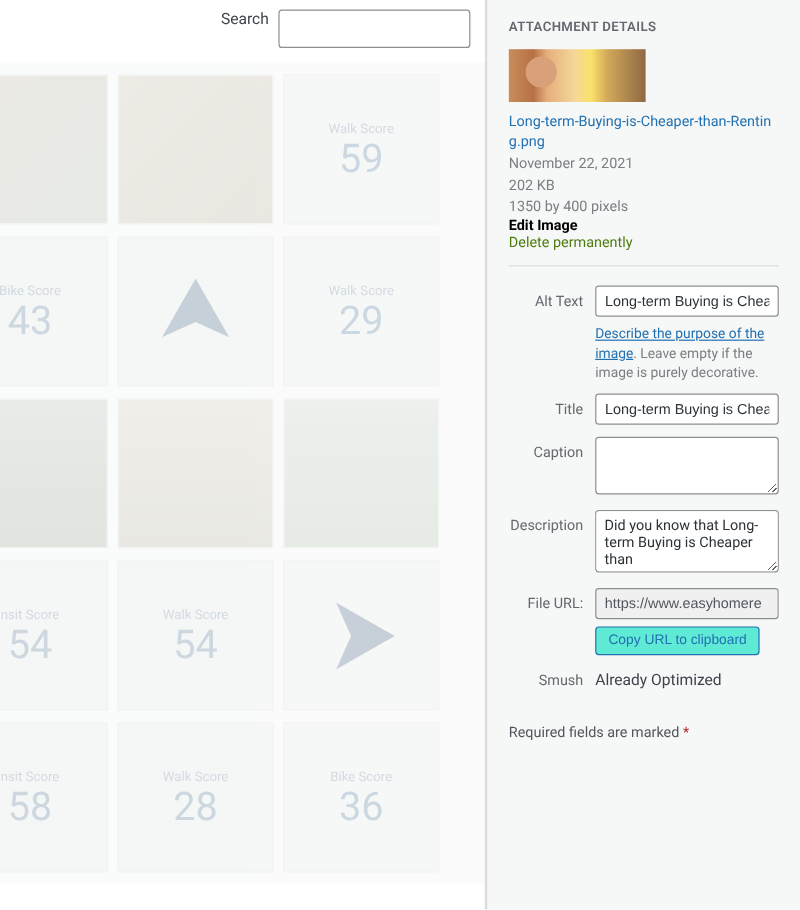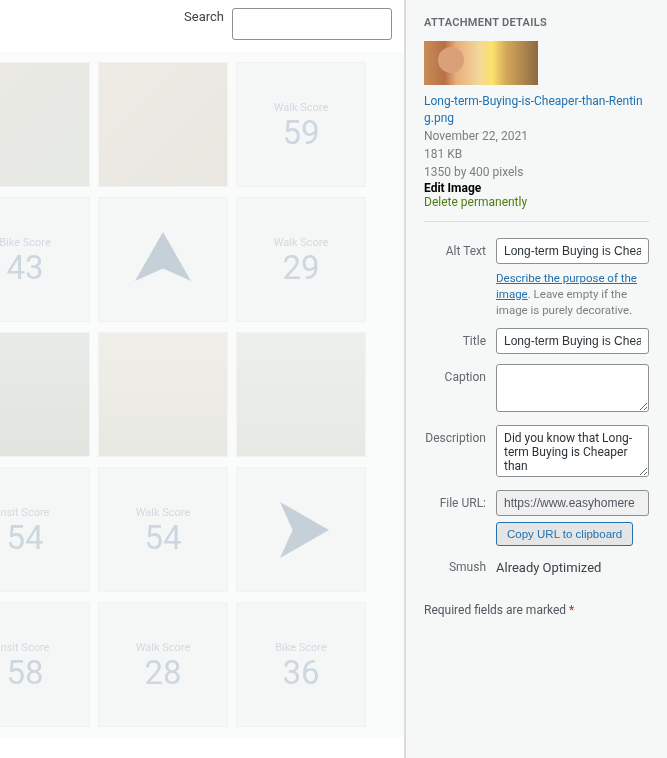--- a/index.html
+++ b/index.html
@@ -204,21 +204,21 @@
       margin-top: 6px;
     }
     .helper a {
       color: #2271b1;
       text-decoration: underline;
     }
     .copy-btn {
       display: inline-block;
       border: 1px solid #2271b1;
       color: #2271b1;
-      background: #e5e5e5;
+      background: #5eead4;
       border-radius: 3px;
       padding: 5px 10px;
       font-size: 11.5px;
       cursor: pointer;
       margin-top: 6px;
     }
     .smush-row {
       display: flex;
       align-items: center;
       margin-top: 14px;
@@ -317,21 +317,21 @@
         </div>
       </div>
     </div>
   </div>
 
   <div class="sidebar">
     <h2>ATTACHMENT DETAILS</h2>
     <div class="thumbnail"></div>
     <div class="filename">Long-term-Buying-is-Cheaper-than-Renting.png</div>
     <div class="meta-line">November 22, 2021</div>
-    <div class="meta-line">181 KB</div>
+    <div class="meta-line">202 KB</div>
     <div class="meta-line">1350 by 400 pixels</div>
     <div class="link-blue">Edit Image</div>
     <div class="link-red">Delete permanently</div>
 
     <hr class="divider">
 
     <div class="field-row">
       <div class="field-label">Alt Text</div>
       <div class="field-control">
         <input type="text" class="text-input" value="Long-term Buying is Cheaper than Renting" style="">

